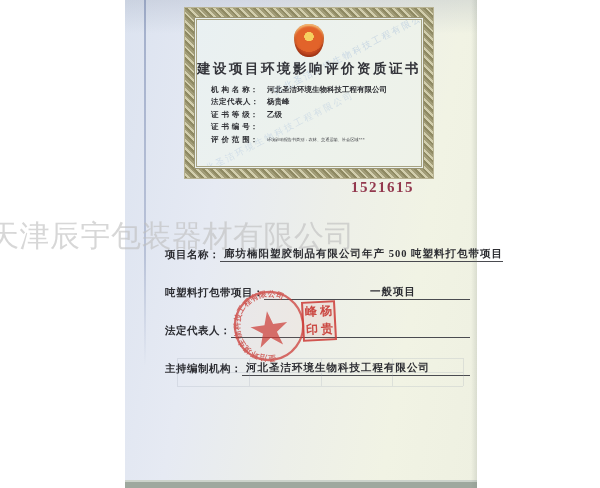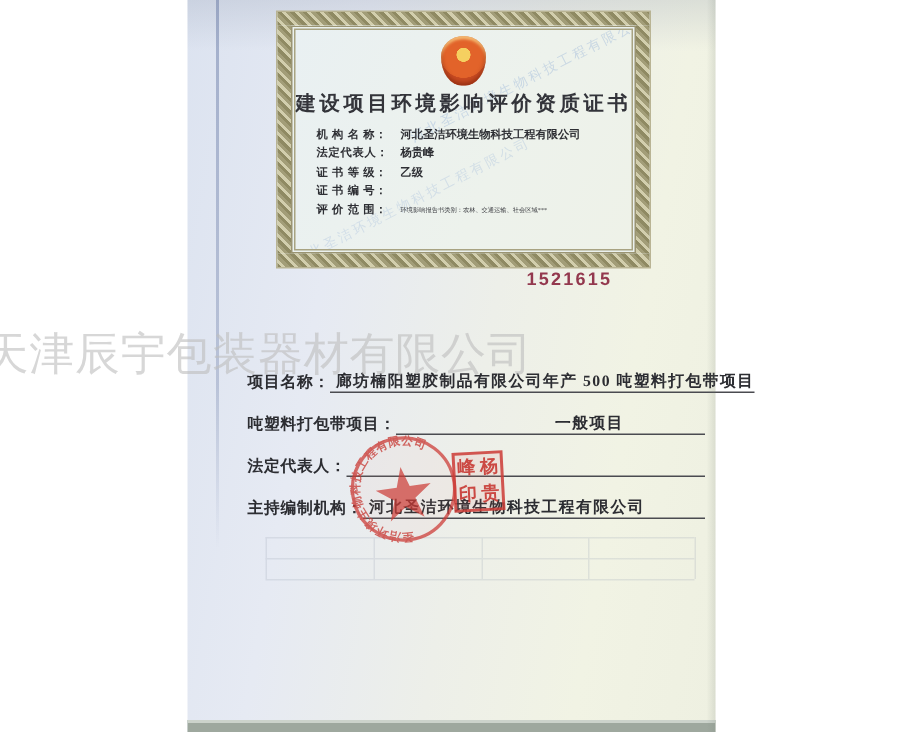--- a/index.html
+++ b/index.html
@@ -52,35 +52,35 @@
   .cert-row .cl { width:56px; flex:none; letter-spacing:0.5px; }
   .cert-row .cv { flex:1; }
   .cert-row .tiny, .scope2 { font-size:8px; transform:scale(0.52); transform-origin:0 50%; letter-spacing:0; font-weight:normal; color:#3a3b40; }
 
   .anticopy { position:absolute; color:rgba(120,155,210,0.30); font-size:9px; white-space:nowrap; letter-spacing:2px; pointer-events:none; }
   .anticopy.a1 { right:-20px; top:26px; transform:rotate(-27deg); }
   .anticopy.a2 { left:-10px; top:108px; transform:rotate(-27deg); color:rgba(120,155,210,0.22); }
 
   .serial {
     position:absolute; left:226px; top:179px; width:110px;
-    font-family:Liberation Sans, sans-serif; font-size:12px; font-weight:600;
+    font-family:Liberation Serif, serif; font-size:15px; font-weight:600;
     color:#93384e; letter-spacing:1.5px;
   }
 
   
   .watermark {
     position:absolute; left:-16px; top:216px; width:376px; text-align:center;
     font-family:"Liberation Sans", sans-serif;
     font-size:30px; color:#bfbfbf; opacity:0.62; letter-spacing:0.5px; white-space:nowrap;
     pointer-events:none; z-index:5;
   }
 
   
   .form { position:absolute; left:40px; top:248px; width:305px; }
-  .form-row { display:flex; align-items:flex-end; height:14px; margin-bottom:14px; font-size:10.5px; font-weight:bold; color:#2c2d32; white-space:nowrap; }
+  .form-row { display:flex; align-items:flex-end; height:14px; margin-bottom:24px; font-size:10.5px; font-weight:bold; color:#2c2d32; white-space:nowrap; }
   .form-row .fl { flex:none; letter-spacing:0.5px; }
   .form-row .fv { flex:1; border-bottom:1px solid #4a4b50; text-align:center; letter-spacing:1px; }
   .form-row .fv.left { text-align:left; padding-left:4px; }
   .form-row .fv.midleft { text-align:center; padding-left:52px; }
 
   .company-seal { position:absolute; left:107px; top:289px; width:74px; height:74px; opacity:0.82; transform:rotate(-8deg); z-index:4; }
   .name-seal {
     position:absolute; left:177px; top:301px; width:34px; height:40px; z-index:4;
     border:2.5px solid rgba(205,60,55,0.85); transform:rotate(-3deg);
     display:grid; grid-template-columns:1fr 1fr; background:rgba(230,120,110,0.10);

